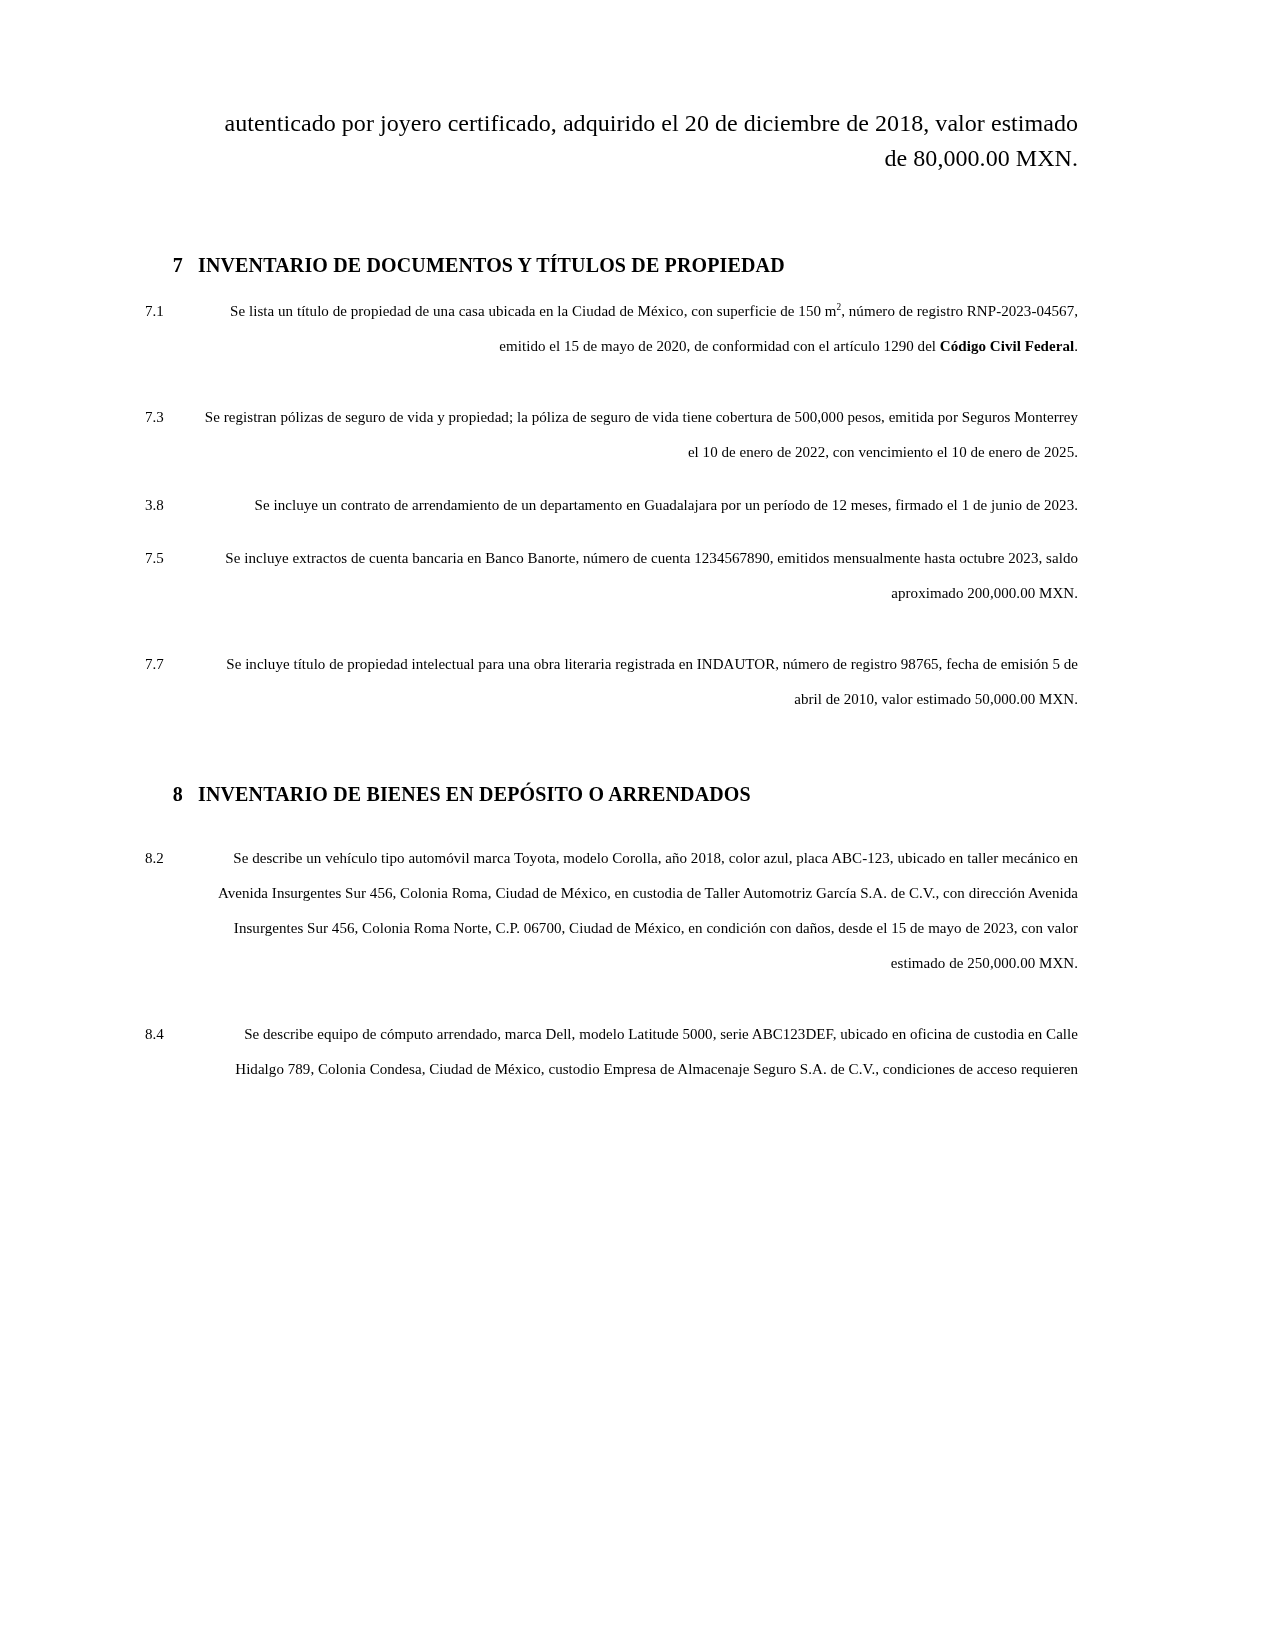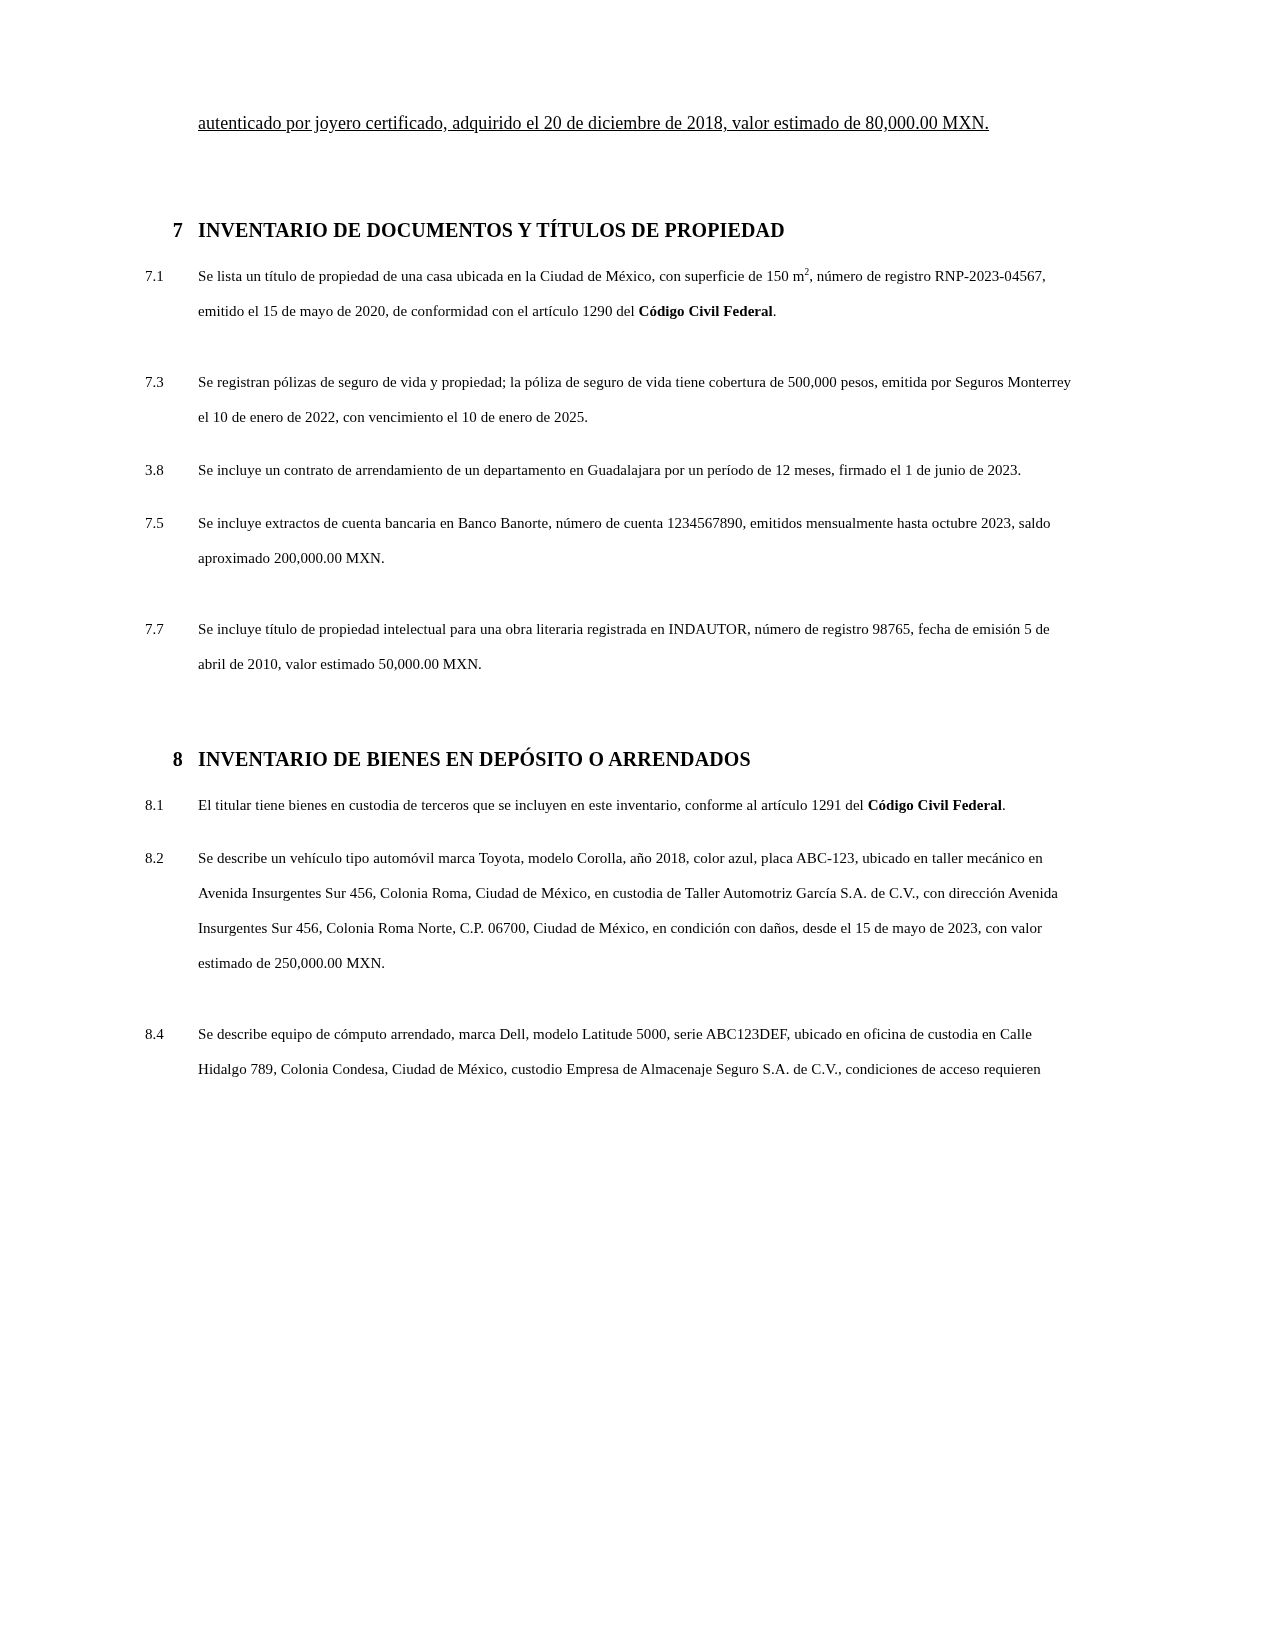--- a/index.html
+++ b/index.html
@@ -24,27 +24,26 @@
   
   .content {
     position: absolute;
     left: 145px;
     top: 106px;
     width: 933px;
   }
 
   
   .cont-para {
-    font-size: 18px;
+    font-size: 24px;
     line-height: 35px;
     margin: 0 0 0 53px;
     width: 880px;
-    text-align: left;
+    text-align: right;
     letter-spacing: 0.05px;
-    text-decoration: underline;
   }
 
   
   .section-heading {
     display: flex;
     align-items: baseline;
     font-weight: bold;
     font-size: 20px;
     line-height: 30px;
     letter-spacing: 0.15px;
@@ -73,21 +72,21 @@
   .clause .num {
     width: 38px;
     min-width: 38px;
     text-align: left;
     margin-right: 15px;
     white-space: nowrap;
   }
 
   .clause .body {
     flex: 1;
-    text-align: left;
+    text-align: right;
     letter-spacing: 0.05px;
   }
 
   .clause .body b {
     font-weight: bold;
   }
 
   sup {
     font-size: 0.62em;
     vertical-align: super;
@@ -158,24 +157,20 @@
 
     <div class="gap-lg"></div>
 
     <div class="section-heading">
       <span class="sec-num">8</span>
       <span class="sec-title">INVENTARIO DE BIENES EN DEPÓSITO O ARRENDADOS</span>
     </div>
 
     <div class="gap-heading-after"></div>
 
-    <div class="clause">
-      <span class="num">8.1</span>
-      <span class="body"><span>El titular tiene bienes en custodia de terceros que se incluyen en este inventario, conforme al artículo 1291 del </span><b>Código Civil Federal</b><span>.</span></span>
-    </div>
 
     <div class="gap-md"></div>
 
     <div class="clause">
       <span class="num">8.2</span>
       <span class="body">Se describe un vehículo tipo automóvil marca Toyota, modelo Corolla, año 2018, color azul, placa ABC-123, ubicado en taller mecánico en Avenida Insurgentes Sur 456, Colonia Roma, Ciudad de México, en custodia de Taller Automotriz García S.A. de C.V., con dirección Avenida Insurgentes Sur 456, Colonia Roma Norte, C.P. 06700, Ciudad de México, en condición con daños, desde el 15 de mayo de 2023, con valor estimado de 250,000.00 MXN.</span>
     </div>
 
     <div class="gap-md"></div>
 

